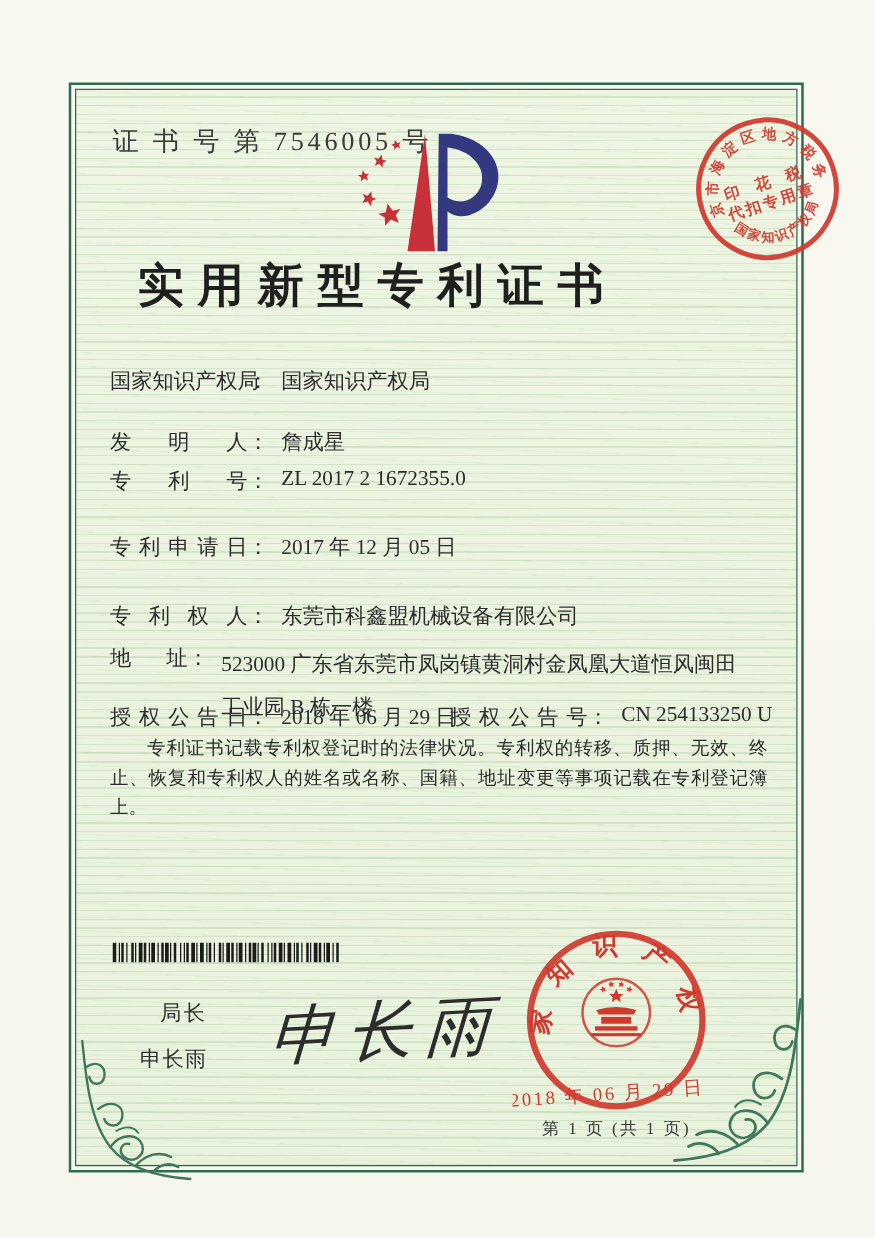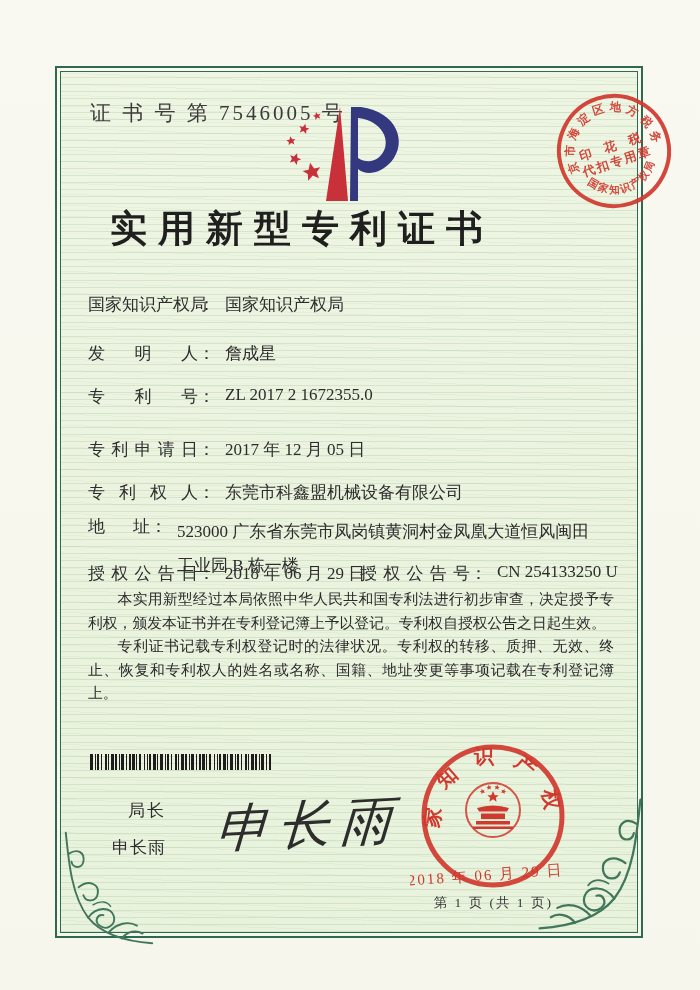--- a/index.html
+++ b/index.html
@@ -108,42 +108,41 @@
 
     <div class="title">实用新型专利证书</div>
 
     <div class="fields">
       <div class="f-row" style="top:0">
         <span class="f-label">国家知识产权局</span><span class="f-colon">：</span><span class="f-value">国家知识产权局</span>
       </div>
       <div class="f-row" style="top:49px">
         <span class="f-label">发明人</span><span class="f-colon">：</span><span class="f-value">詹成星</span>
       </div>
-      <div class="f-row" style="top:92px">
+      <div class="f-row" style="top:80px">
         <span class="f-label">专利号</span><span class="f-colon">：</span><span class="f-value">ZL 2017 2 1672355.0</span>
       </div>
-      <div class="f-row" style="top:145px">
+      <div class="f-row" style="top:133px">
         <span class="f-label">专利申请日</span><span class="f-colon">：</span><span class="f-value">2017 年 12 月 05 日</span>
       </div>
       <div class="f-row" style="top:188px">
         <span class="f-label">专利权人</span><span class="f-colon">：</span><span class="f-value">东莞市科鑫盟机械设备有限公司</span>
       </div>
       <div class="f-row" style="top:222px">
         <span class="f-label narrow">地址</span><span class="f-colon">：</span><span class="f-value wrap">523000 广东省东莞市凤岗镇黄洞村金凤凰大道恒风闽田工业园 B 栋一楼</span>
       </div>
       <div class="grant-left">
         <span class="f-label">授权公告日</span><span class="f-colon">：</span><span class="f-value">2018 年 06 月 29 日</span>
       </div>
       <div class="grant-right">
         <span class="f-label">授权公告号</span><span class="f-colon">：</span><span class="f-value">CN 254133250 U</span>
       </div>
     </div>
 
     <div class="body-text">
-      <p>本实用新型经过本局依照中华人民共和国专利法进行初步审查，决定授予专利权，颁发本证书并在专利登记簿上予以登记。专利权自授权公告之日起生效。</p>
       <p>专利证书记载专利权登记时的法律状况。专利权的转移、质押、无效、终止、恢复和专利权人的姓名或名称、国籍、地址变更等事项记载在专利登记簿上。</p>
     </div>
 
     <svg class="barcode" viewBox="0 0 182 16" preserveAspectRatio="none">
       <path d="M0,8 H182" stroke="#1c1c1c" stroke-width="16" stroke-dasharray="3,2,1,1,2,2,1,3,2,1,1,2,3,1,2,2,1,1,3,2,1,2,2,1,3,1,1,2,2,3,1,2,1,1,2,2,3,1,1,2"></path>
     </svg>
 
     <div class="signer">
       <div>局长</div>
       <div class="name">申长雨</div>

